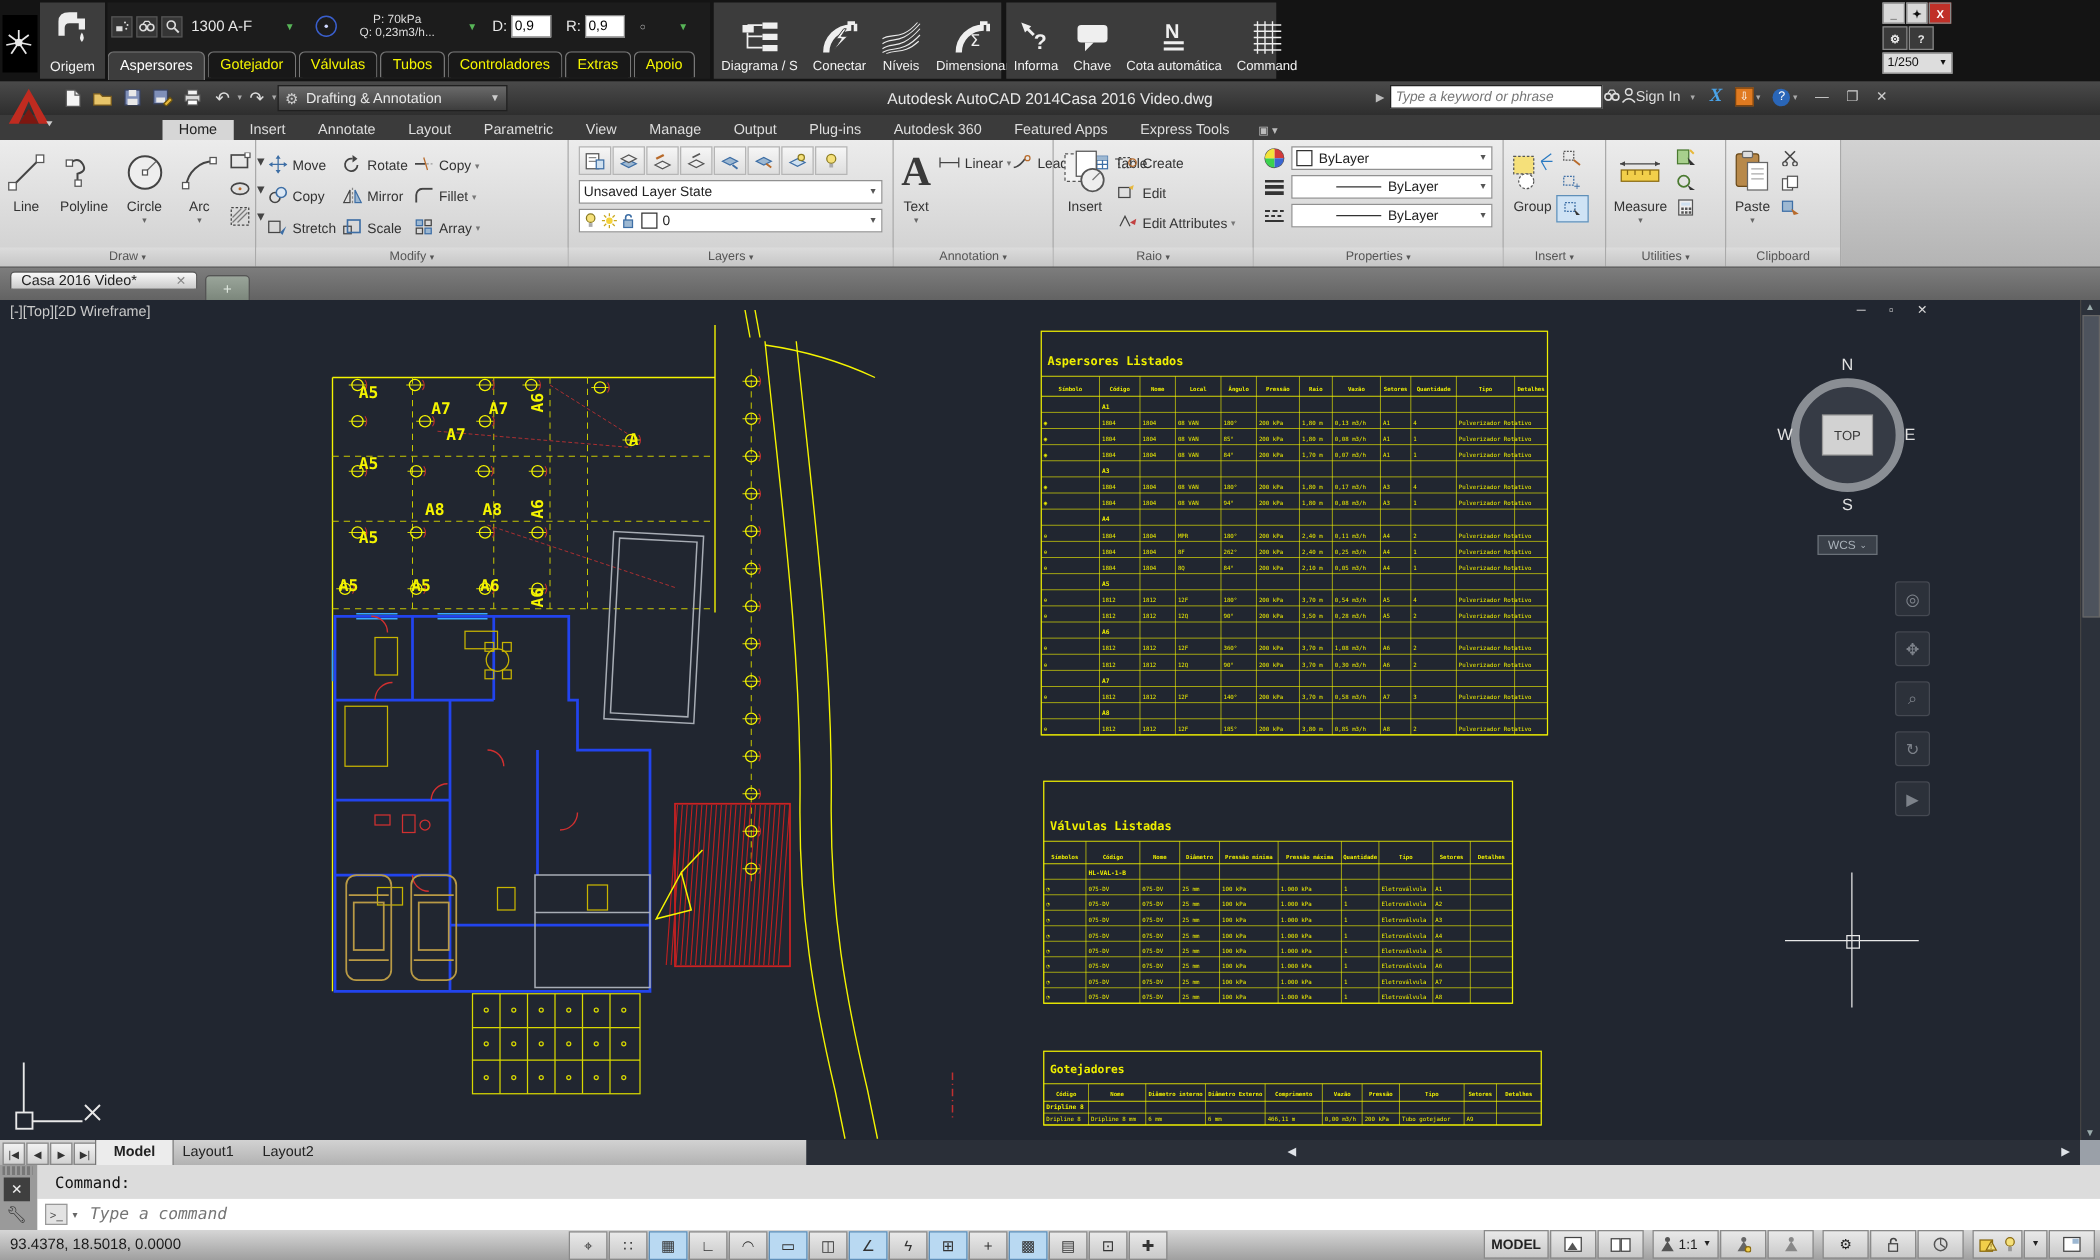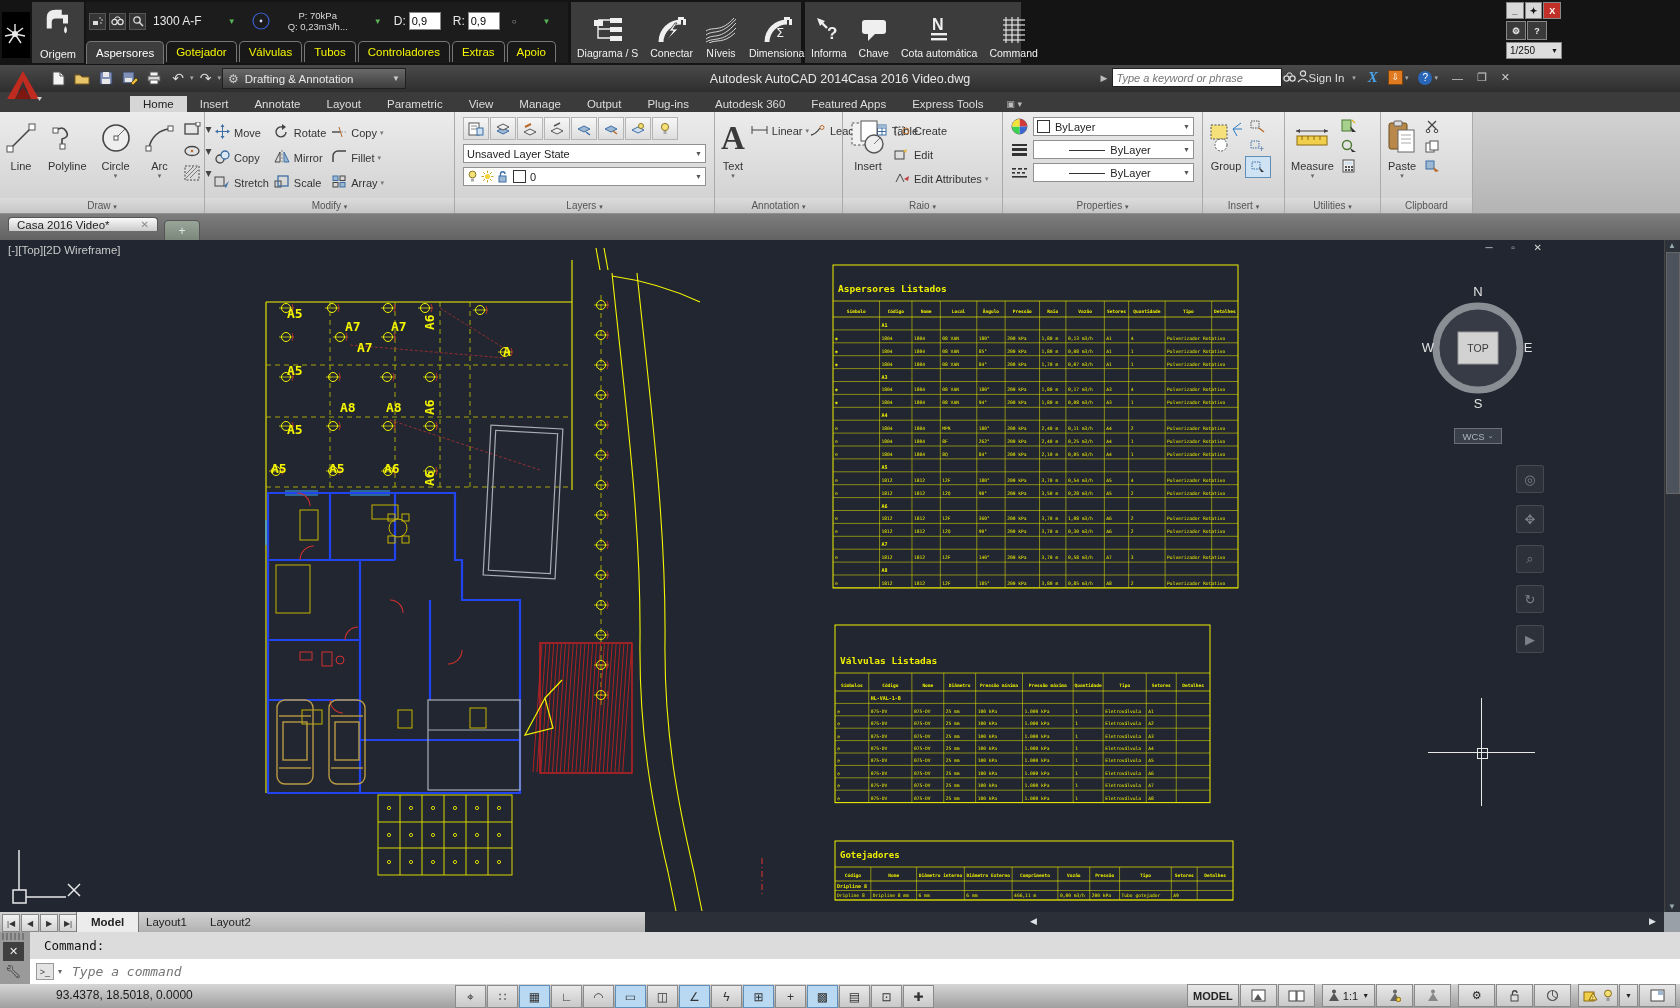--- a/index.html
+++ b/index.html
@@ -100,21 +100,21 @@
   #cmd-dots{position:absolute;left:2px;top:1px;width:24px;height:7px;background:repeating-linear-gradient(90deg,#777 0 2px,transparent 2px 4px);}
   #cmd-x{position:absolute;left:3px;top:10px;width:21px;height:19px;background:#3f3f3f;color:#eee;font-size:11px;display:flex;align-items:center;justify-content:center;}
   #cmd-wrench{position:absolute;left:5px;top:32px;color:#333;font-size:13px;}
   #cmd-hist{position:absolute;left:30px;top:0;right:0;height:27px;background:#dcdcdc;border-bottom:1px solid #bbb;font-family:"DejaVu Sans Mono",monospace;font-size:12.5px;color:#111;display:flex;align-items:center;padding-left:14px;}
   #cmd-input{position:absolute;left:30px;top:27px;right:0;height:25px;background:#fff;display:flex;align-items:center;padding-left:6px;}
   .cmd-chip{width:16px;height:15px;background:#e3e3e3;border:1px solid #999;color:#444;font-size:9px;display:flex;align-items:center;justify-content:center;}
   #cmd-input .da{font-size:8px;color:#666;margin:0 8px 0 4px;}
   #cmd-input input{border:none;outline:none;flex:1;font-family:"DejaVu Sans Mono",monospace;font-style:italic;font-size:13px;color:#888;background:transparent;}
   
   #statusbar{position:absolute;left:0;top:984px;width:1680px;height:24px;background:linear-gradient(#d6d6d6,#9f9f9f);}
-  #coords{position:absolute;left:8px;top:4px;font-size:12px;color:#1a1a1a;margin-left:48px;}
+  #coords{position:absolute;left:8px;top:4px;font-size:12px;color:#1a1a1a;}
   #toggles{position:absolute;left:455px;top:1px;display:flex;}
   .tg{width:29px;height:21px;border:1px solid #8a8a8a;margin-right:1px;background:linear-gradient(#e9e9e9,#c9c9c9);color:#333;font-size:12px;display:flex;align-items:center;justify-content:center;}
   .tg.on{background:#b9d9f2;border-color:#5f8fb8;}
   #sb-right{position:absolute;right:4px;top:1px;display:flex;align-items:center;height:21px;}
   .sb-btn{height:21px;border:1px solid #8a8a8a;background:linear-gradient(#e9e9e9,#c9c9c9);display:flex;align-items:center;justify-content:center;margin-left:1px;font-size:11px;color:#222;padding:0 5px;}
   .sb-sep{width:6px;}
   .sb-ic{width:25px;}
 </style>
 </head>
 <body>

